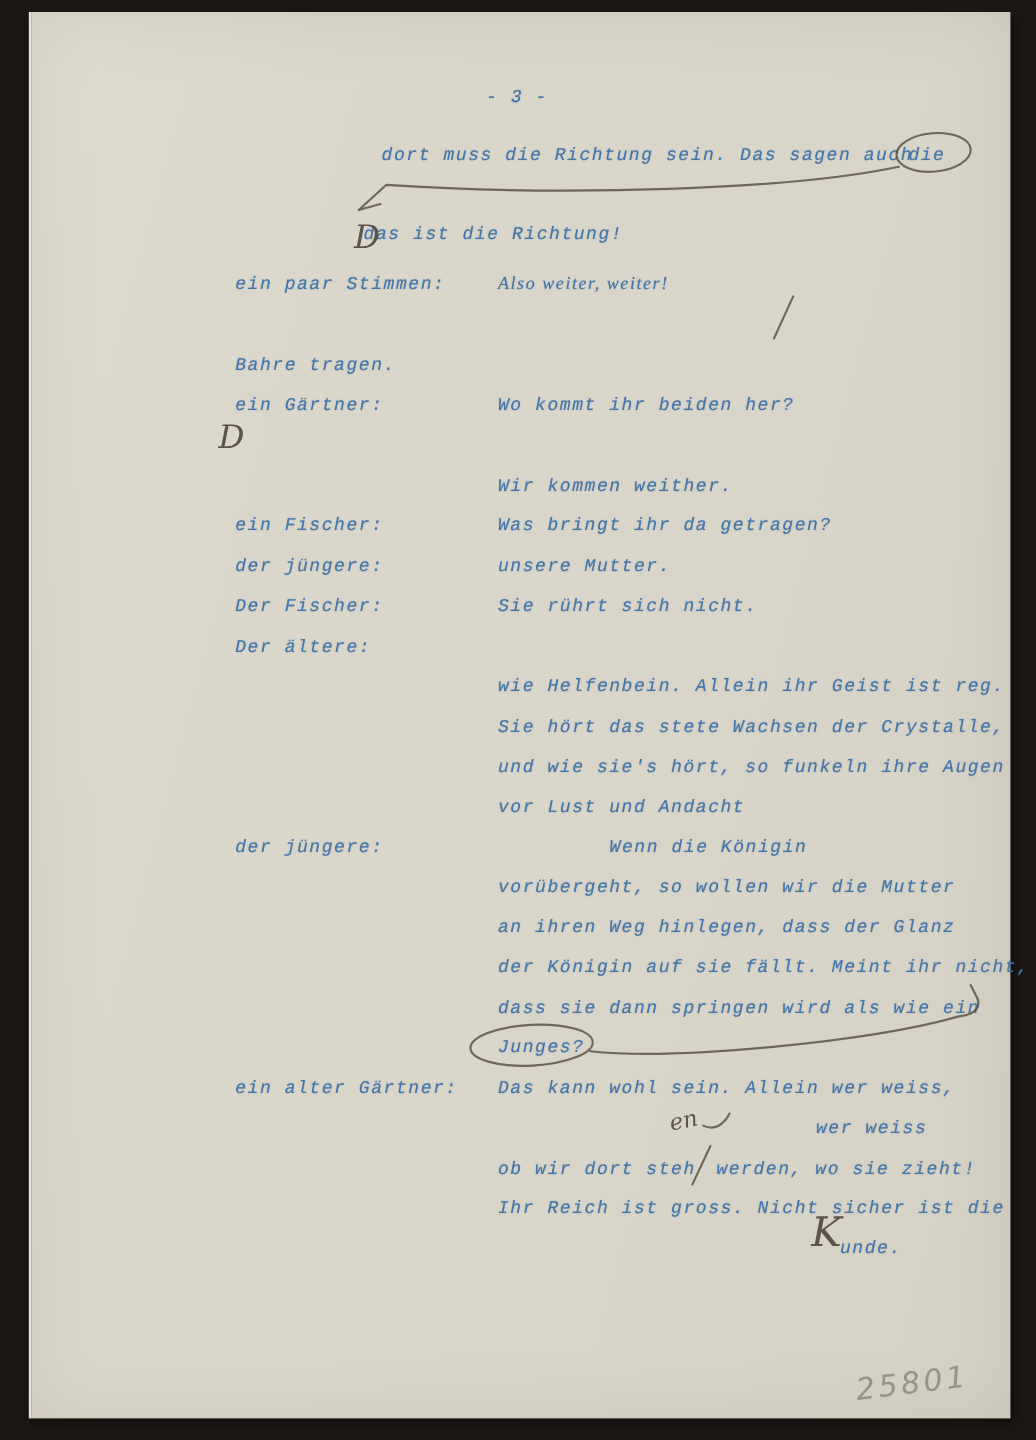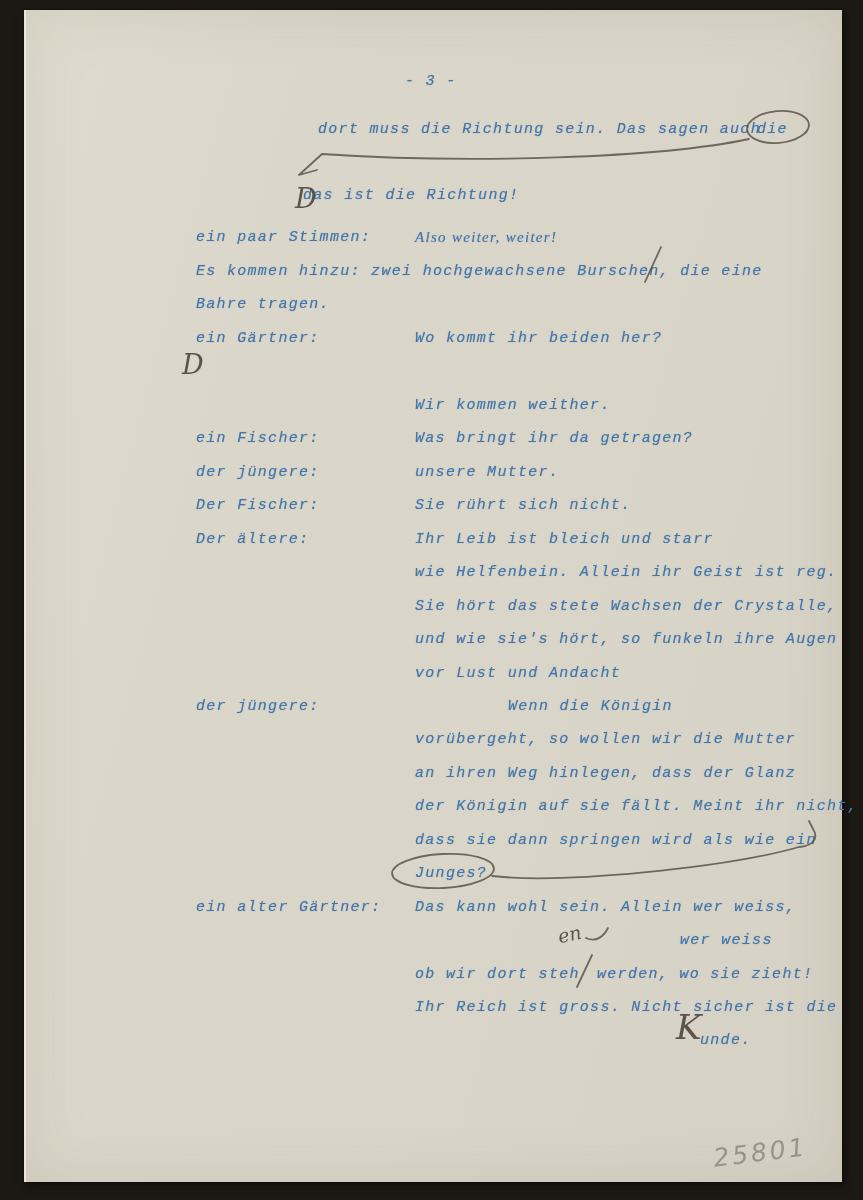--- a/index.html
+++ b/index.html
@@ -58,39 +58,37 @@
 
   <span class="t" style="left:405px;top:72px;">- 3 -</span>
 
   <span class="t" style="left:318px;top:120px;">dort muss die Richtung sein. Das sagen auch</span>
   <span class="t" style="left:757px;top:120px;">die</span>
   <span class="t" style="left:303px;top:186px;font-style:italic;">das ist die Richtung!</span>
 
   <span class="t" style="left:196px;top:228px;">ein paar Stimmen:</span>
   <span class="t" style="left:415px;top:228px;font-family:Liberation Serif, serif;">Also weiter, weiter!</span>
 
-  <span class="t" style="left:196px;top:262px;">Es kommen hinzu: zwei hochgewachsene Burschen, die eine</span>
   <span class="t" style="left:196px;top:295px;">Bahre tragen.</span>
 
   <span class="t" style="left:196px;top:329px;">ein Gärtner:</span>
   <span class="t" style="left:415px;top:329px;">Wo kommt ihr beiden her?</span>
 
   <span class="t" style="left:415px;top:396px;">Wir kommen weither.</span>
 
   <span class="t" style="left:196px;top:429px;">ein Fischer:</span>
   <span class="t" style="left:415px;top:429px;">Was bringt ihr da getragen?</span>
 
   <span class="t" style="left:196px;top:463px;">der jüngere:</span>
   <span class="t" style="left:415px;top:463px;">unsere Mutter.</span>
 
   <span class="t" style="left:196px;top:496px;">Der Fischer:</span>
   <span class="t" style="left:415px;top:496px;">Sie rührt sich nicht.</span>
 
   <span class="t" style="left:196px;top:530px;">Der ältere:</span>
-  <span class="t" style="left:415px;top:530px;">Ihr Leib ist bleich und starr</span>
   <span class="t" style="left:415px;top:563px;">wie Helfenbein. Allein ihr Geist ist reg.</span>
   <span class="t" style="left:415px;top:597px;text-align:right;">Sie hört das stete Wachsen der Crystalle,</span>
   <span class="t" style="left:415px;top:630px;">und wie sie's hört, so funkeln ihre Augen</span>
   <span class="t" style="left:415px;top:664px;">vor Lust und Andacht</span>
 
   <span class="t" style="left:196px;top:697px;">der jüngere:</span>
   <span class="t" style="left:508px;top:697px;">Wenn die Königin</span>
   <span class="t" style="left:415px;top:730px;font-style:italic;">vorübergeht, so wollen wir die Mutter</span>
   <span class="t" style="left:415px;top:764px;">an ihren Weg hinlegen, dass der Glanz</span>
   <span class="t" style="left:415px;top:797px;">der Königin auf sie fällt. Meint ihr nicht,</span>

